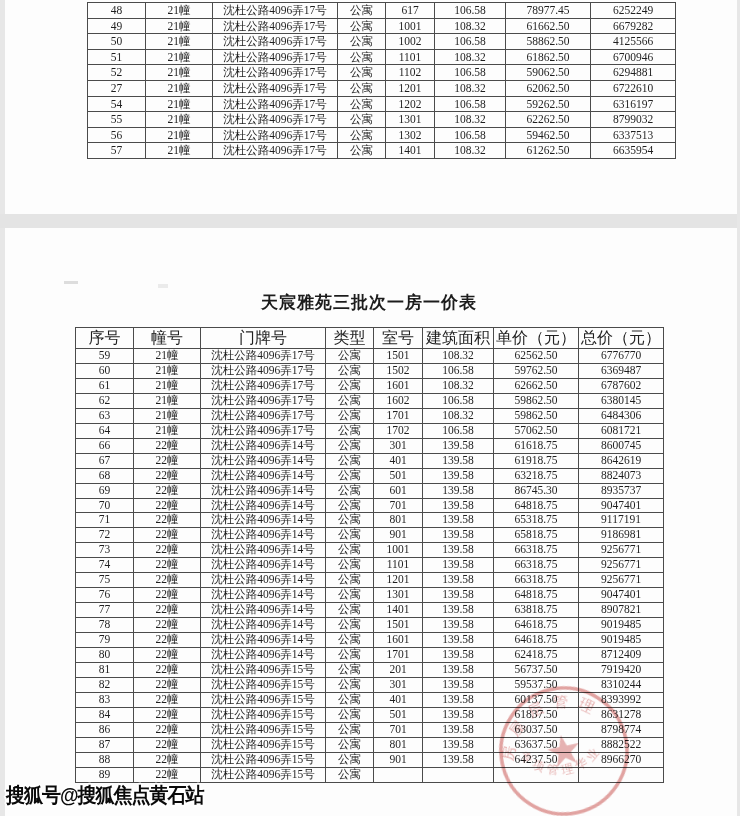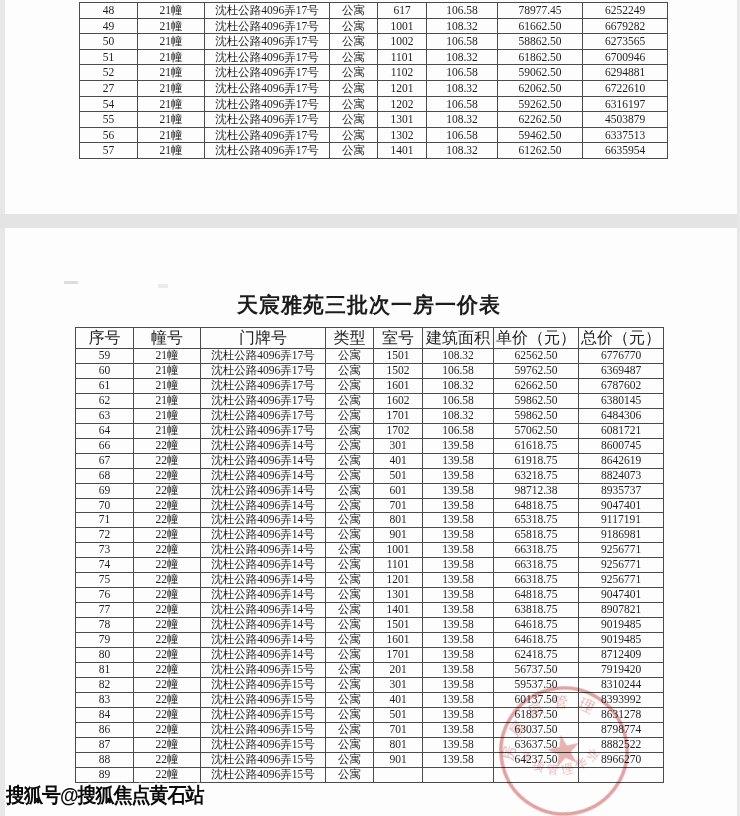--- a/index.html
+++ b/index.html
@@ -16,29 +16,29 @@
   .edge-right{position:absolute; top:0; right:0; width:3px; height:816px; background:#e7e7e7;}
 
   table.pricetable{
     position:absolute; border-collapse:collapse; table-layout:fixed;
     width:588px; background:transparent;
   }
   .pricetable td,.pricetable th{
     border:1px solid #4b4b4b; padding:0; text-align:center;
     font-weight:normal; color:#1f1f1f; overflow:hidden; white-space:nowrap;
   }
-  .t-top{left:79px; top:2px;}
+  .t-top{left:87px; top:2px;}
   .t-top td{height:14.6px; font-size:11.5px; line-height:14.6px;}
   .t-main{left:75px; top:327px;}
   .t-main th{height:20px; font-size:16px; line-height:20px;}
   .t-main td{height:13.95px; font-size:11.5px; line-height:13.95px;}
 
   .doc-title{
     position:absolute; left:75px; top:291px; width:588px;
-    text-align:center; font-size:21px; font-weight:bold; color:#1c1c1c;
+    text-align:center; font-size:17px; font-weight:bold; color:#1c1c1c;
     letter-spacing:1px;
   }
   .watermark{
     position:absolute; left:6px; top:783px; z-index:30;
     font-family:"Liberation Sans","DejaVu Sans",sans-serif;
     font-size:19px; font-weight:bold; color:#0a0a0a; letter-spacing:-1px;
     text-shadow:-2px 0 0 #fff,2px 0 0 #fff,0 -2px 0 #fff,0 2px 0 #fff,
                 -1px -1px 0 #fff,1px -1px 0 #fff,-1px 1px 0 #fff,1px 1px 0 #fff;
     transform:scaleY(1.08);
   }
@@ -97,21 +97,21 @@
           <td>6679282</td>
         </tr>
         <tr>
           <td>50</td>
           <td>21幢</td>
           <td>沈杜公路4096弄17号</td>
           <td>公寓</td>
           <td>1002</td>
           <td>106.58</td>
           <td>58862.50</td>
-          <td>6273565</td>
+          <td>4125566</td>
         </tr>
         <tr>
           <td>51</td>
           <td>21幢</td>
           <td>沈杜公路4096弄17号</td>
           <td>公寓</td>
           <td>1101</td>
           <td>108.32</td>
           <td>61862.50</td>
           <td>6700946</td>
@@ -147,21 +147,21 @@
           <td>6316197</td>
         </tr>
         <tr>
           <td>55</td>
           <td>21幢</td>
           <td>沈杜公路4096弄17号</td>
           <td>公寓</td>
           <td>1301</td>
           <td>108.32</td>
           <td>62262.50</td>
-          <td>4503879</td>
+          <td>8799032</td>
         </tr>
         <tr>
           <td>56</td>
           <td>21幢</td>
           <td>沈杜公路4096弄17号</td>
           <td>公寓</td>
           <td>1302</td>
           <td>106.58</td>
           <td>59462.50</td>
           <td>6337513</td>
@@ -295,21 +295,21 @@
           <td>63218.75</td>
           <td>8824073</td>
         </tr>
         <tr>
           <td>69</td>
           <td>22幢</td>
           <td>沈杜公路4096弄14号</td>
           <td>公寓</td>
           <td>601</td>
           <td>139.58</td>
-          <td>98712.38</td>
+          <td>86745.30</td>
           <td>8935737</td>
         </tr>
         <tr>
           <td>70</td>
           <td>22幢</td>
           <td>沈杜公路4096弄14号</td>
           <td>公寓</td>
           <td>701</td>
           <td>139.58</td>
           <td>64818.75</td>

